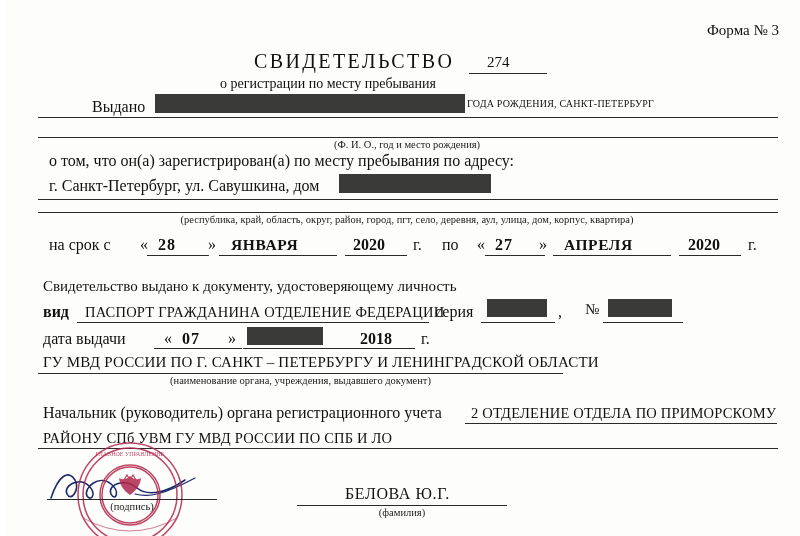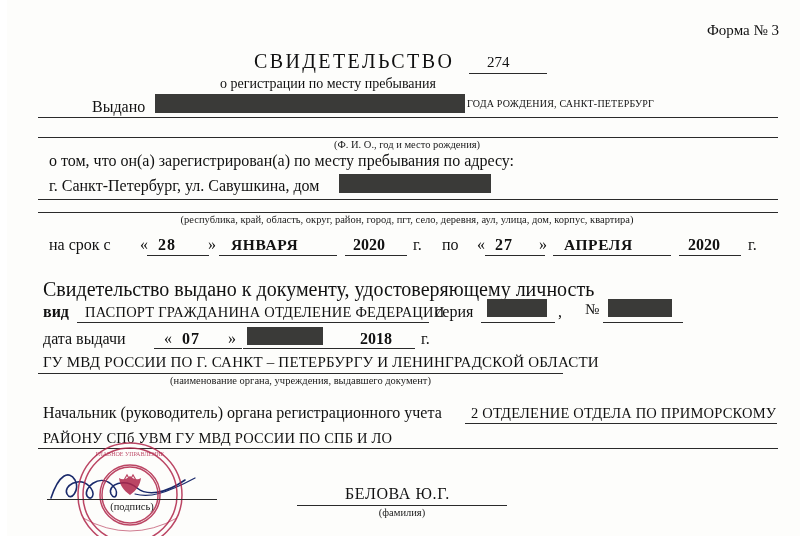--- a/index.html
+++ b/index.html
@@ -157,21 +157,21 @@
   #q4 { left: 532px; top: 236px; font-size: 16px; }
   #day-to-line { left: 478px; top: 255px; width: 60px; }
   #month-to { left: 557px; top: 236px; font-size: 15.5px; font-weight: bold; letter-spacing: 0.6px; }
   #month-to-line { left: 546px; top: 255px; width: 118px; }
   #year-to { left: 681px; top: 236px; font-size: 16px; font-weight: bold; }
   #year-to-line { left: 672px; top: 255px; width: 62px; }
   #g2 { left: 741px; top: 236px; font-size: 16px; }
   #cert-doc-text {
     left: 36px;
     top: 278px;
-    font-size: 20px;
+    font-size: 15px;
   }
   #kind-label { left: 36px; top: 303px; font-size: 16px; font-weight: bold; }
   #kind-value { left: 78px; top: 304px; font-size: 14.5px; letter-spacing: 0.2px; }
   #kind-line { left: 70px; top: 322px; width: 352px; }
   #series-label { left: 428px; top: 303px; font-size: 16px; }
   #series-redact { left: 480px; top: 299px; width: 60px; height: 18px; }
   #series-line { left: 474px; top: 322px; width: 74px; }
   #comma1 { left: 551px; top: 303px; font-size: 16px; }
   #num-label { left: 578px; top: 301px; font-size: 15px; }
   #num-redact { left: 601px; top: 299px; width: 64px; height: 18px; }

